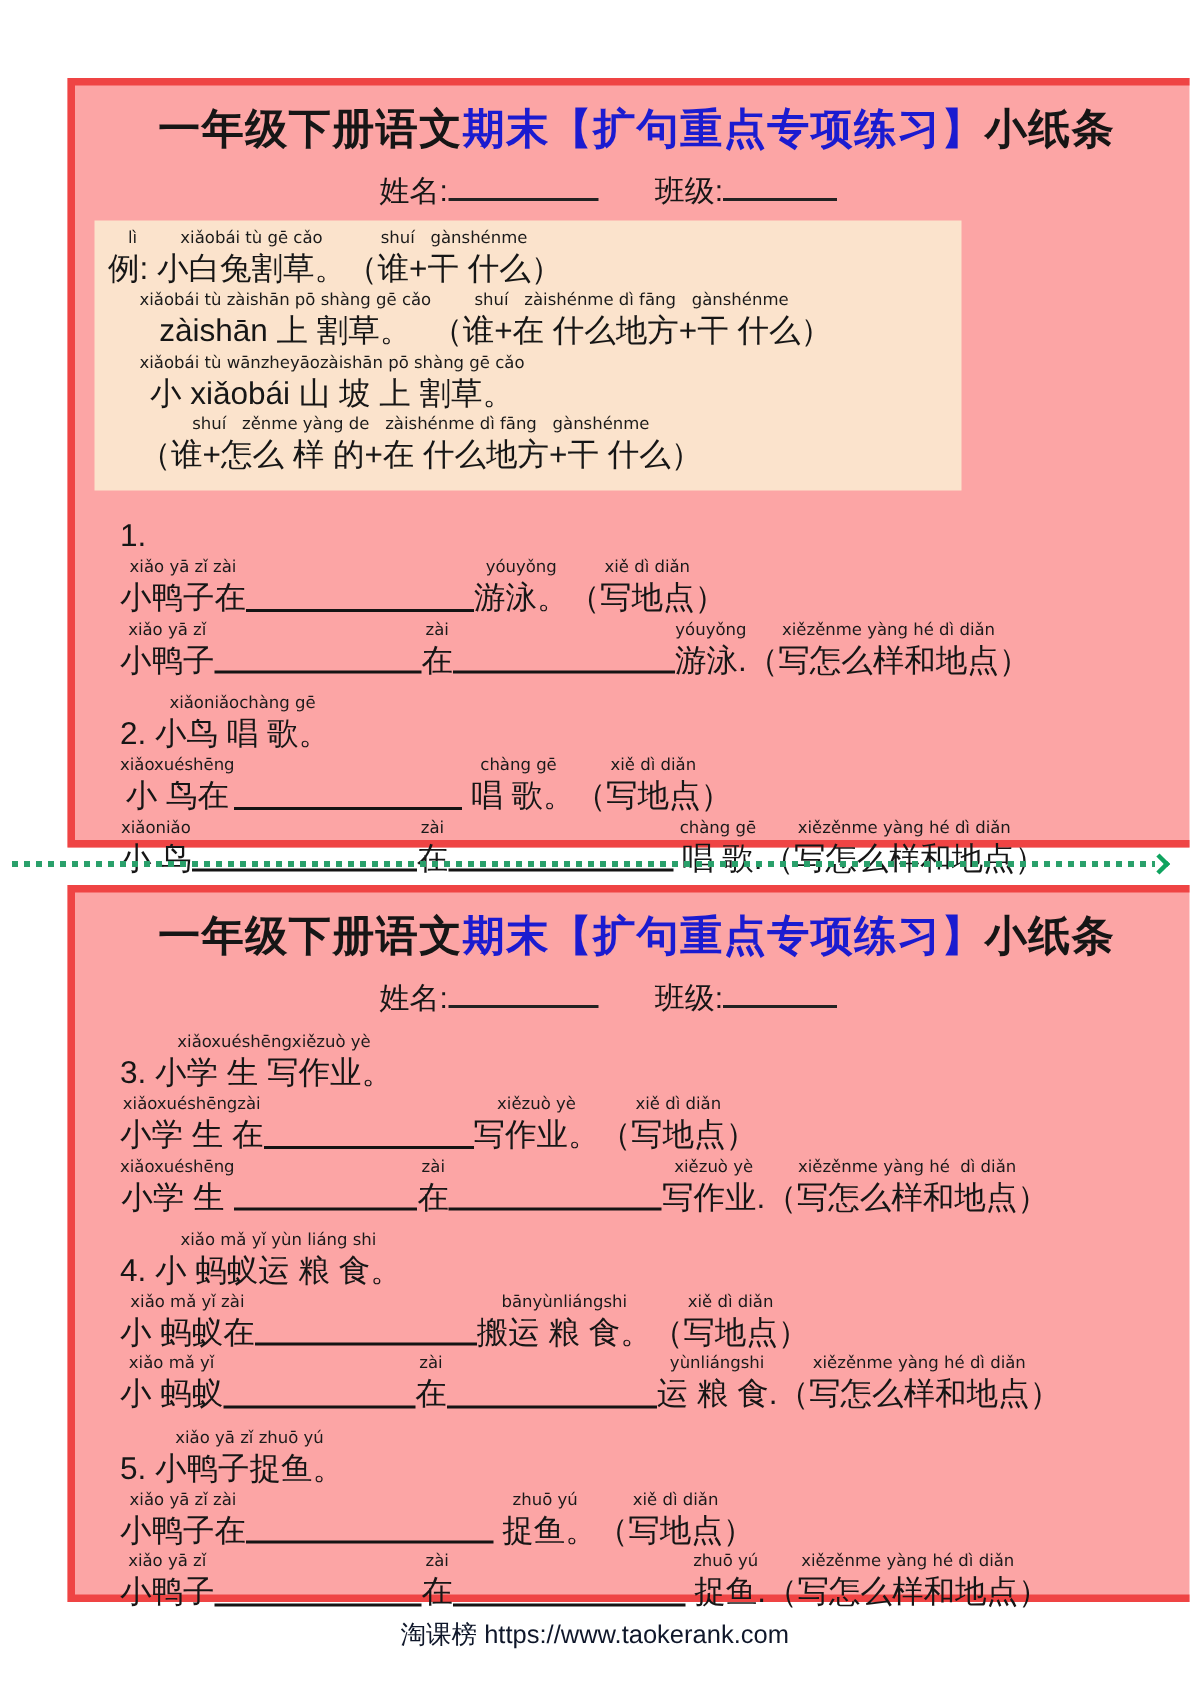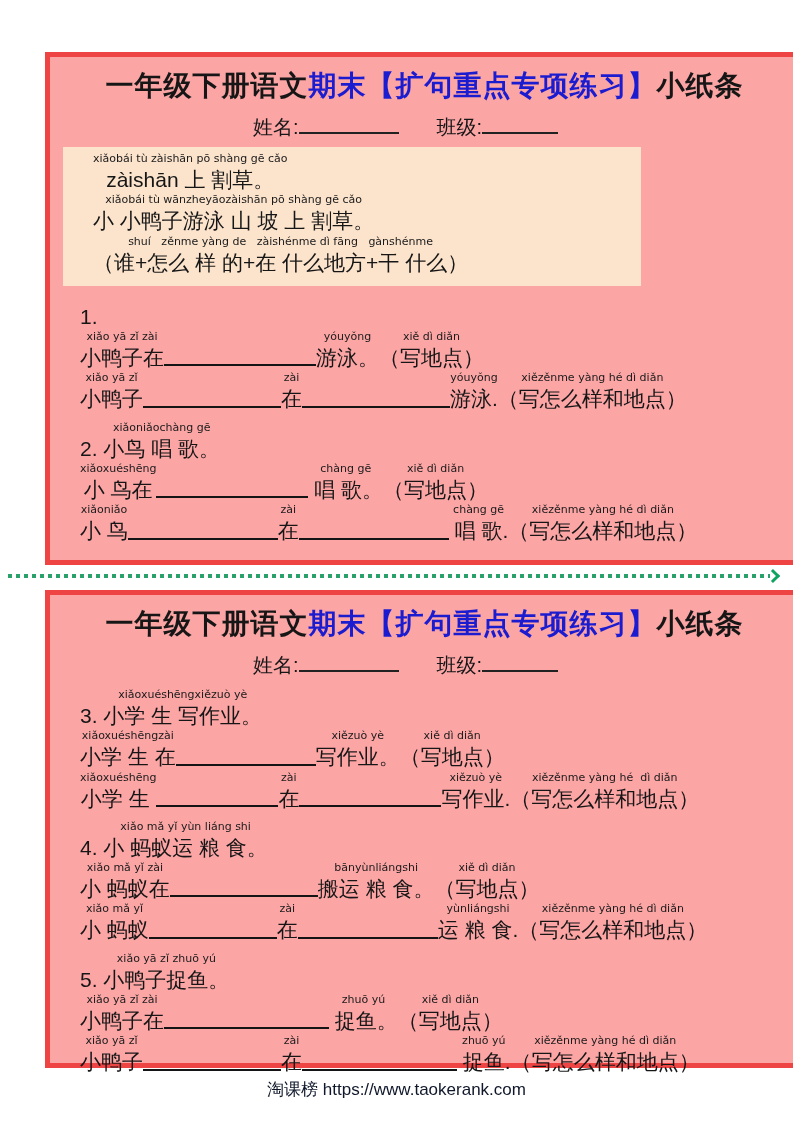--- a/index.html
+++ b/index.html
@@ -83,36 +83,54 @@
 <div class="panel panel1">
   <div class="title">
     <span>一年级下册语文</span><span class="accent">期末【扩句重点专项练习】</span><span>小纸条</span>
   </div>
   <div class="name-row">
     <span>姓名:</span><span class="u u1"></span><span class="class-label">班级:</span><span class="u u2"></span>
   </div>
   <div class="example-box">
       <div class="line">
         <span class="seg">
+          <span class="py">lì</span>
+          <span class="zh">例: </span>
+        </span>
+        <span class="seg">
+          <span class="py">xiǎobái tù gē cǎo</span>
+          <span class="zh">小白兔割草。</span>
+        </span>
+        <span class="seg">
+          <span class="py">shuí   gànshénme</span>
+          <span class="zh">（谁+干 什么）</span>
+        </span>
+      </div>
+      <div class="line">
+        <span class="seg">
           <span class="py"></span>
           <span class="zh">　</span>
         </span>
         <span class="seg">
           <span class="py">xiǎobái tù zàishān pō shàng gē cǎo</span>
           <span class="zh">zàishān 上 割草。</span>
         </span>
+        <span class="seg">
+          <span class="py">shuí   zàishénme dì fāng   gànshénme</span>
+          <span class="zh">（谁+在 什么地方+干 什么）</span>
+        </span>
       </div>
       <div class="line">
         <span class="seg">
           <span class="py"></span>
           <span class="zh">　</span>
         </span>
         <span class="seg">
           <span class="py">xiǎobái tù wānzheyāozàishān pō shàng gē cǎo</span>
-          <span class="zh">小 小鸭子游泳 山 坡 上 割草。</span>
+          <span class="zh">小 xiǎobái 山 坡 上 割草。</span>
         </span>
       </div>
       <div class="line">
         <span class="seg">
           <span class="py"></span>
           <span class="zh">　</span>
         </span>
         <span class="seg">
           <span class="py">shuí   zěnme yàng de   zàishénme dì fāng   gànshénme</span>
           <span class="zh">（谁+怎么 样 的+在 什么地方+干 什么）</span>

